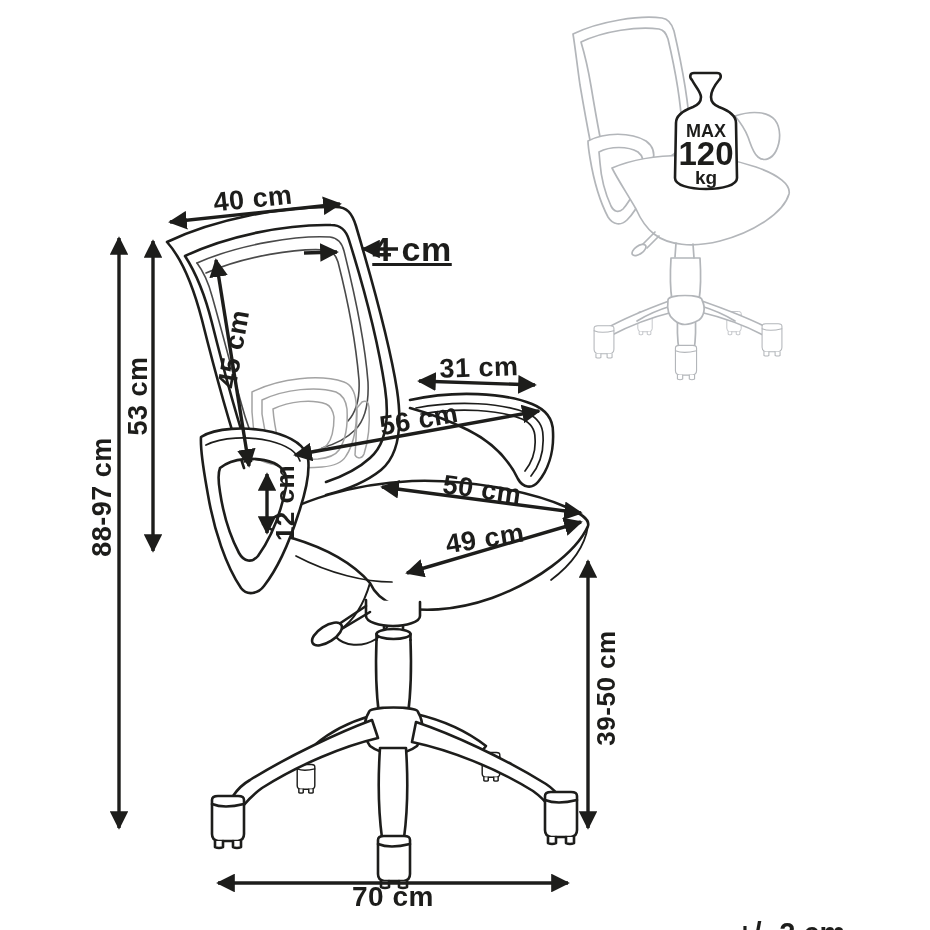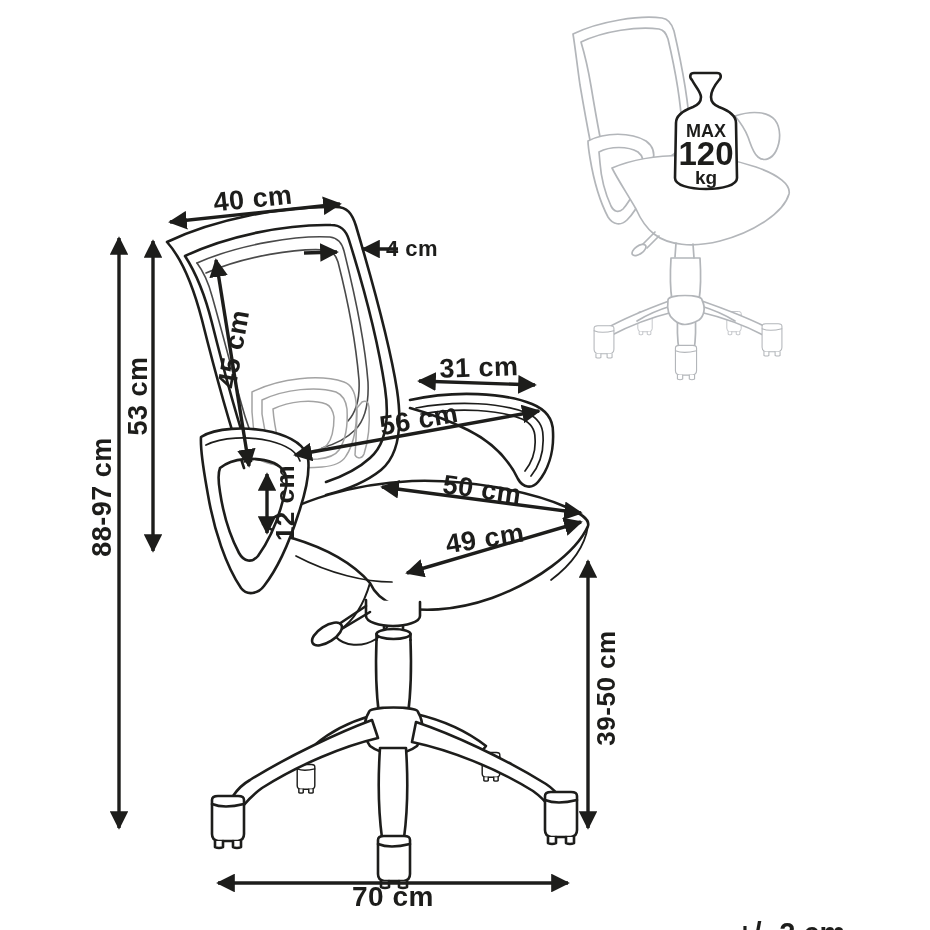--- a/index.html
+++ b/index.html
@@ -192,21 +192,21 @@
     <line x1="382" y1="487" x2="581" y2="513" marker-start="url(#ah)" marker-end="url(#ah)"></line>
     <line x1="407" y1="573" x2="581" y2="522" marker-start="url(#ah)" marker-end="url(#ah)"></line>
     <line x1="267" y1="474" x2="267" y2="533" marker-start="url(#ah)" marker-end="url(#ah)"></line>
     <line x1="588" y1="561" x2="588" y2="828" marker-start="url(#ah)" marker-end="url(#ah)"></line>
     <line x1="218" y1="883" x2="568" y2="883" marker-start="url(#ah)" marker-end="url(#ah)"></line>
   </g>
 </svg>
 
   <div class="dim-label" style="left:253px;top:199px;font-size:27px;transform:translate(-50%,-50%) rotate(-6deg);">40 cm</div>
 
-  <div class="dim-label" style="left:412px;top:249px;font-size:22px;transform:translate(-50%,-50%);">4 cm</div>
+  <div class="dim-label" style="left:412px;top:249px;font-size:34px;transform:translate(-50%,-50%);text-decoration:underline;">4 cm</div>
 
   <div class="dim-label" style="left:234px;top:349px;font-size:27px;transform:translate(-50%,-50%) rotate(-80deg);">45 cm</div>
 
   <div class="dim-label" style="left:138px;top:396px;font-size:27px;transform:translate(-50%,-50%) rotate(-90deg);">53 cm</div>
 
   <div class="dim-label" style="left:102px;top:497px;font-size:27px;transform:translate(-50%,-50%) rotate(-90deg);">88-97 cm</div>
 
   <div class="dim-label" style="left:479px;top:368px;font-size:27px;transform:translate(-50%,-50%) rotate(-2deg);">31 cm</div>
 
   <div class="dim-label" style="left:419px;top:420px;font-size:27px;transform:translate(-50%,-50%) rotate(-10deg);">56 cm</div>

